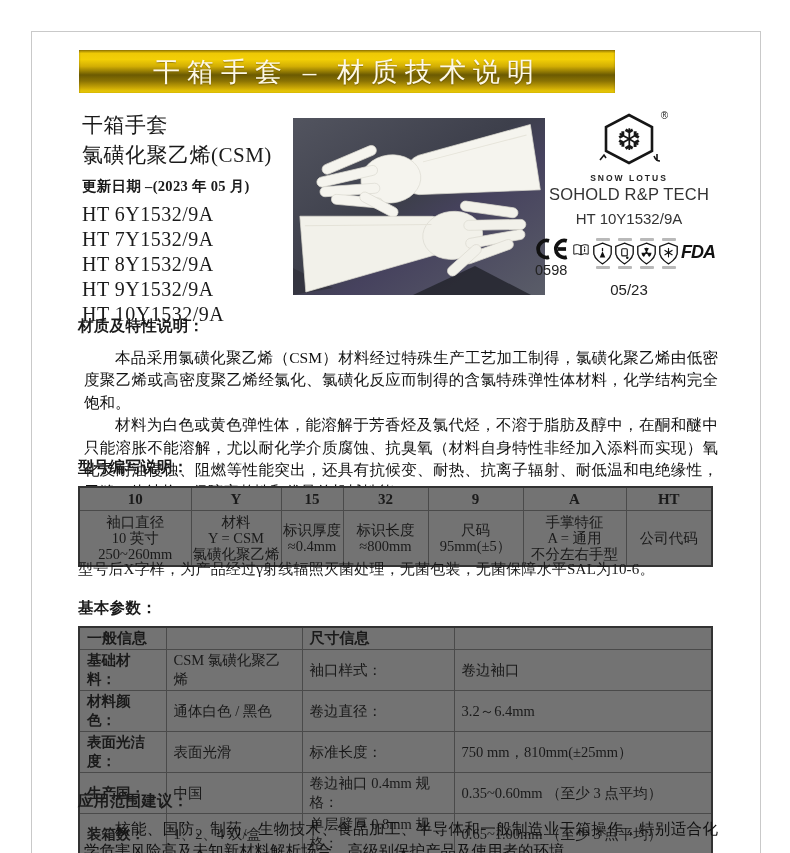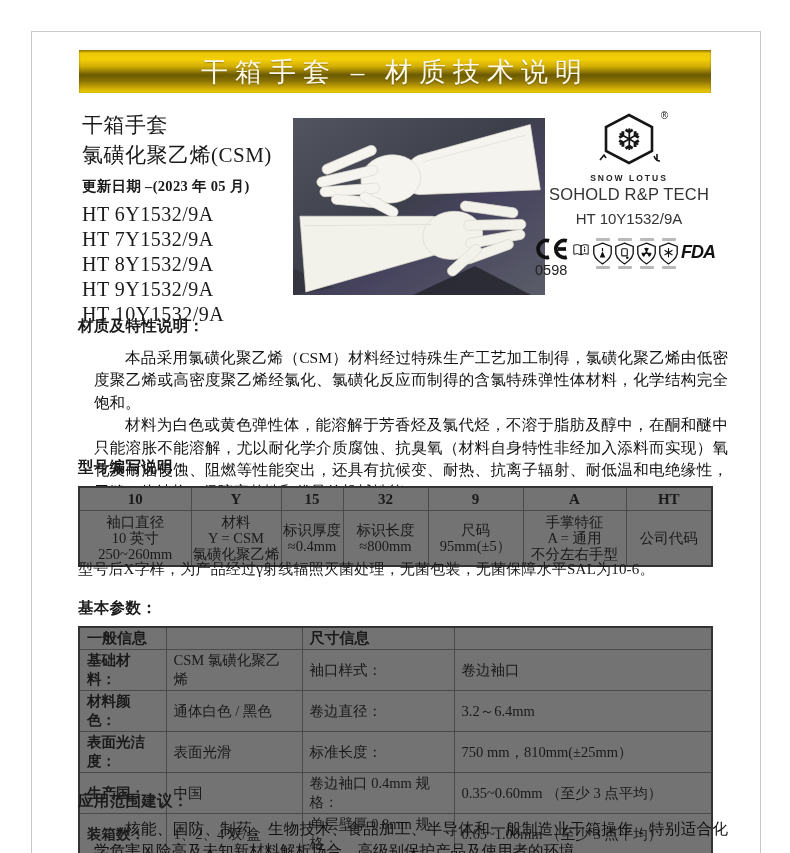--- a/index.html
+++ b/index.html
@@ -12,21 +12,21 @@
   }
   .abs { position: absolute; }
   
   .page-frame {
     left: 31px; top: 31px; width: 728px; height: 830px;
     border: 1px solid #c9c9c9; border-bottom: none;
     background: #ffffff;
   }
   
   .banner {
-    left: 79px; top: 50px; width: 632px; height: 43px;
+    left: 79px; top: 50px; width: 536px; height: 43px;
     background: linear-gradient(180deg,
       #9a7d03 0%, #eec905 8%, #f2cf06 22%, #d2ae04 38%,
       #6b5a02 58%, #8a7203 72%, #caa705 88%, #f6d506 100%);
     display: flex; align-items: center; justify-content: center;
     box-shadow: 0 0 2px rgba(90,70,0,.6) inset;
   }
   .banner-title {
     color: #fdf8e7; font-size: 27px; letter-spacing: 7px;
     font-family: "Liberation Serif", serif;
     text-shadow: 0 1px 1px rgba(80,60,0,.45);
@@ -59,21 +59,21 @@
   .micro-bar { width: 14px; height: 3px; background: #b9b9b9; margin: 1px 0; border-radius: 1px; }
   .fda-label { font-size: 18px; font-weight: bold; font-style: italic; letter-spacing: -1px; margin-top: 5px; color: #111; }
   .date-code { font-size: 15px; margin-top: 3px; color: #222; }
   .batch-number { font-size: 16px; margin-top: 3px; color: #222; }
   
   .sec-heading { font-size: 15.5px; font-weight: bold; letter-spacing: .3px; }
   .body-para {
     font-size: 15.5px; line-height: 22.4px; text-align: justify;
     text-indent: 2em; margin: 0; color: #111;
   }
-  .para-block { left: 94px; width: 634px; }
+  .para-block { left: 84px; width: 634px; }
   
   table { border-collapse: collapse; table-layout: fixed; width: 633px; background: #737373; }
   .doc-table { border: 2px solid #333; }
   .doc-table td, .doc-table th { border: 1px solid #4a4a4a; overflow: hidden; }
   .t1 th { font-size: 15px; font-weight: bold; height: 22px; text-align: center; padding: 0; }
   .t1 td {
     font-size: 14.5px; line-height: 16px; text-align: center;
     white-space: pre-line; padding: 3px 1px; height: 48px; vertical-align: middle;
   }
   .t2 td { font-size: 14.5px; height: 19px; padding: 1px 7px; vertical-align: middle; }
@@ -206,20 +206,21 @@
           <line x1="7" y1="10" x2="17" y2="16"></line>
           <line x1="17" y1="10" x2="7" y2="16"></line>
         </g>
         <circle cx="12" cy="13" r="1.4" fill="#111"></circle>
       </svg>
       <div class="micro-bar"></div>
     </div>
     <span class="fda-label">FDA</span>
   </div>
 
+  <div class="date-code">05/23</div>
 </div>
 
 <div class="abs sec-heading" style="left:78px; top:316px;">材质及特性说明：</div>
 <div class="abs para-block" style="top:347px;">
   <p class="body-para">本品采用氯磺化聚乙烯（CSM）材料经过特殊生产工艺加工制得，氯磺化聚乙烯由低密度聚乙烯或高密度聚乙烯经氯化、氯磺化反应而制得的含氯特殊弹性体材料，化学结构完全饱和。</p>
   <p class="body-para">材料为白色或黄色弹性体，能溶解于芳香烃及氯代烃，不溶于脂肪及醇中，在酮和醚中只能溶胀不能溶解，尤以耐化学介质腐蚀、抗臭氧（材料自身特性非经加入添料而实现）氧化及耐油侵蚀、阻燃等性能突出，还具有抗候变、耐热、抗离子辐射、耐低温和电绝缘性，无缝一体结构，保障完整性和优异的机械性能。</p>
 </div>
 
 <div class="abs sec-heading" style="left:78px; top:457px;">型号编写说明：</div>
 <table class="abs doc-table t1" style="left:78px; top:486px;">

